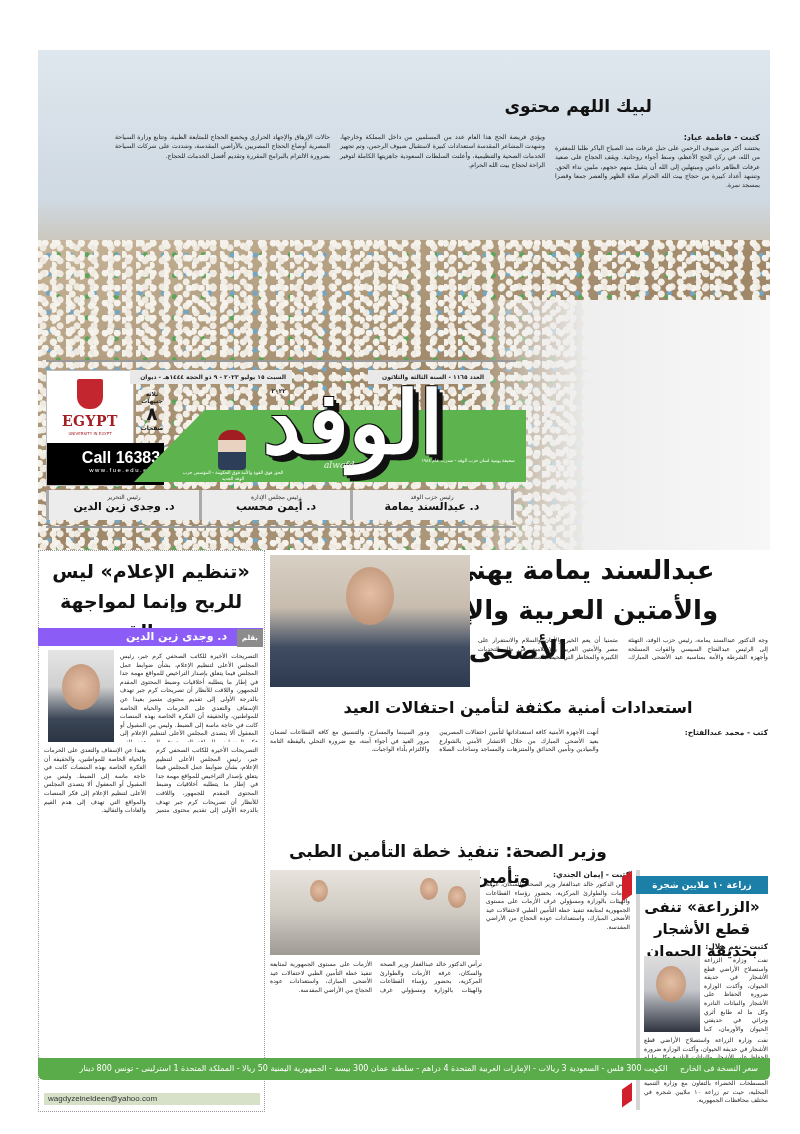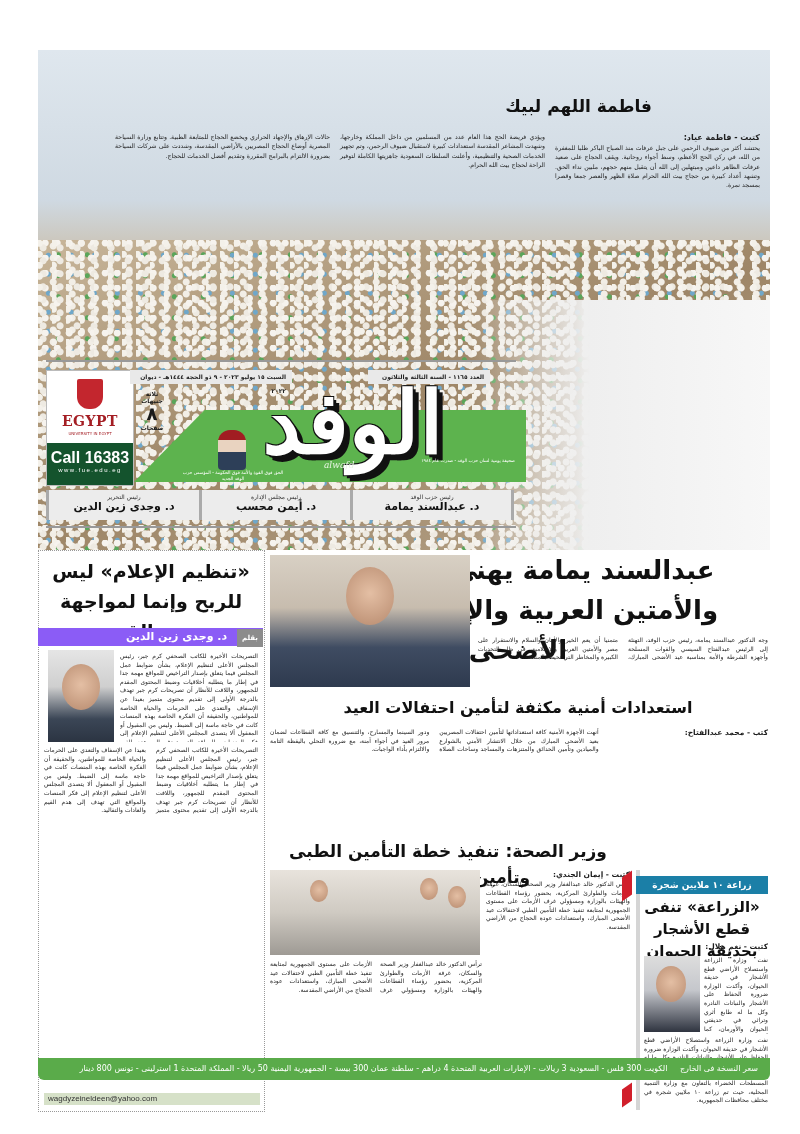--- a/index.html
+++ b/index.html
@@ -28,21 +28,21 @@
   .hero-text b{display:block;font-size:8px;line-height:11px;}
   .hero-col1{right:10px;top:82px;width:205px;}
   .hero-col2{right:225px;top:82px;width:205px;}
   .hero-col3{right:440px;top:82px;width:215px;}
   
   .mast-line{position:absolute;left:8px;top:310px;width:470px;height:2px;background:#999;}
   .future{position:absolute;left:8px;top:320px;width:86px;height:114px;background:#fff;border:1px solid #bbb;}
   .future .crest{position:absolute;left:30px;top:8px;width:26px;height:30px;background:#c3262e;border-radius:2px 2px 12px 12px;}
   .future .name{position:absolute;left:0;top:42px;width:100%;text-align:center;font-family:"DejaVu Serif",serif;color:#a41e24;font-size:14px;font-weight:bold;letter-spacing:.5px;}
   .future .sub{position:absolute;left:0;top:60px;width:100%;text-align:center;font-size:4px;color:#a41e24;}
-  .future .call{position:absolute;left:0;top:72px;width:100%;height:42px;background:#14532d;color:#fff;text-align:center;}
+  .future .call{position:absolute;left:0;top:72px;width:100%;height:42px;background:#000000;color:#fff;text-align:center;padding-left:31px;}
   .future .call .num{font-family:"Liberation Sans",sans-serif;font-weight:bold;font-size:16px;display:block;margin-top:6px;}
   .future .call .url{font-family:"Liberation Sans",sans-serif;font-size:6px;letter-spacing:1.5px;display:block;}
   .mast-info{position:absolute;top:320px;height:14px;direction:rtl;font-size:6px;font-weight:bold;line-height:14px;background:#e9e9e9;padding:0 6px;color:#222;}
   .issue{left:330px;width:110px;}
   .datebox{left:92px;width:150px;}
   .price{position:absolute;left:96px;top:340px;width:36px;text-align:center;direction:rtl;font-size:6px;font-weight:bold;}
   .price .big{display:block;font-size:18px;line-height:20px;}
   .green-band{position:absolute;left:96px;top:360px;width:392px;height:72px;background:#5db34e;
     clip-path:polygon(18% 0,100% 0,100% 100%,0 100%);}
   .logo{position:absolute;left:200px;top:318px;width:230px;height:110px;direction:rtl;text-align:center;
@@ -88,21 +88,21 @@
   .footer .lbl{margin-left:10px;}
 </style>
 </head>
 <body>
 
 <div class="page">
 
   <div class="hero">
     <div class="crowd"></div>
     <div class="whites"></div>
-    <div class="kicker">فاطمة اللهم لبيك</div>
+    <div class="kicker">لبيك اللهم محتوى</div>
     <div class="hero-text hero-col1">
       <b>كتبت - فاطمة عياد:</b>
       <span>يحتشد أكثر من ضيوف الرحمن على جبل عرفات منذ الصباح الباكر طلبا للمغفرة من الله، في ركن الحج الأعظم، وسط أجواء روحانية. ويقف الحجاج على صعيد عرفات الطاهر داعين ومبتهلين إلى الله أن يتقبل منهم حجهم، ملبين نداء الحق. وتشهد أعداد كبيرة من حجاج بيت الله الحرام صلاة الظهر والعصر جمعا وقصرا بمسجد نمرة.</span>
     </div>
     <div class="hero-text hero-col2">ويؤدي فريضة الحج هذا العام عدد من المسلمين من داخل المملكة وخارجها، وشهدت المشاعر المقدسة استعدادات كبيرة لاستقبال ضيوف الرحمن، وتم تجهيز الخدمات الصحية والتنظيمية، وأعلنت السلطات السعودية جاهزيتها الكاملة لتوفير الراحة لحجاج بيت الله الحرام.</div>
     <div class="hero-text hero-col3">حالات الإرهاق والإجهاد الحراري ويخضع الحجاج للمتابعة الطبية. وتتابع وزارة السياحة المصرية أوضاع الحجاج المصريين بالأراضي المقدسة، وشددت على شركات السياحة بضرورة الالتزام بالبرامج المقررة وتقديم أفضل الخدمات للحجاج.</div>
 
     <div class="mast-line"></div>
     <div class="future">
       <div class="crest"></div>

